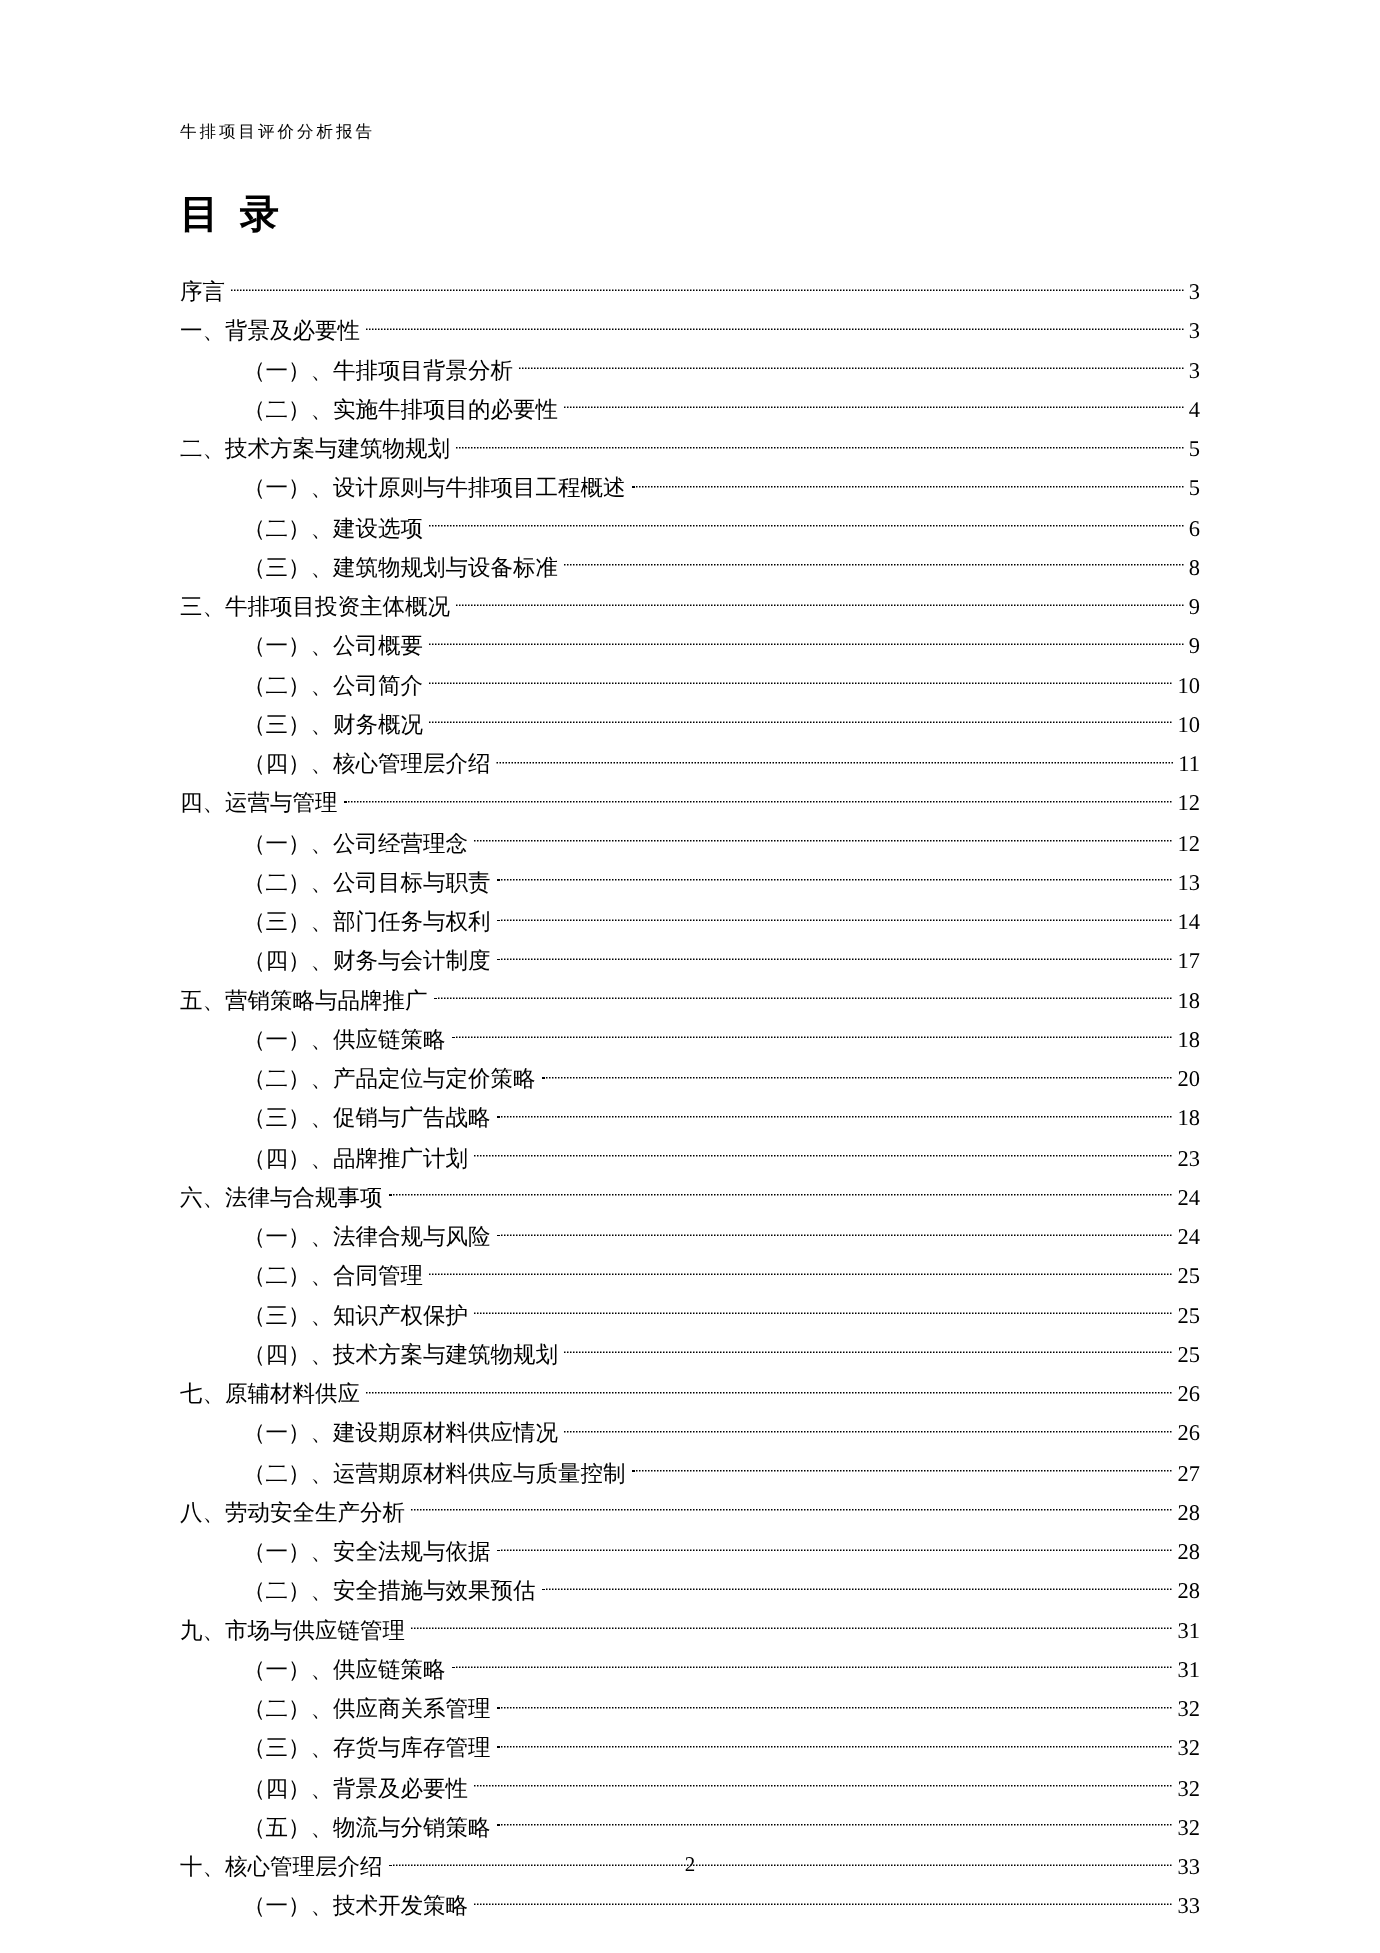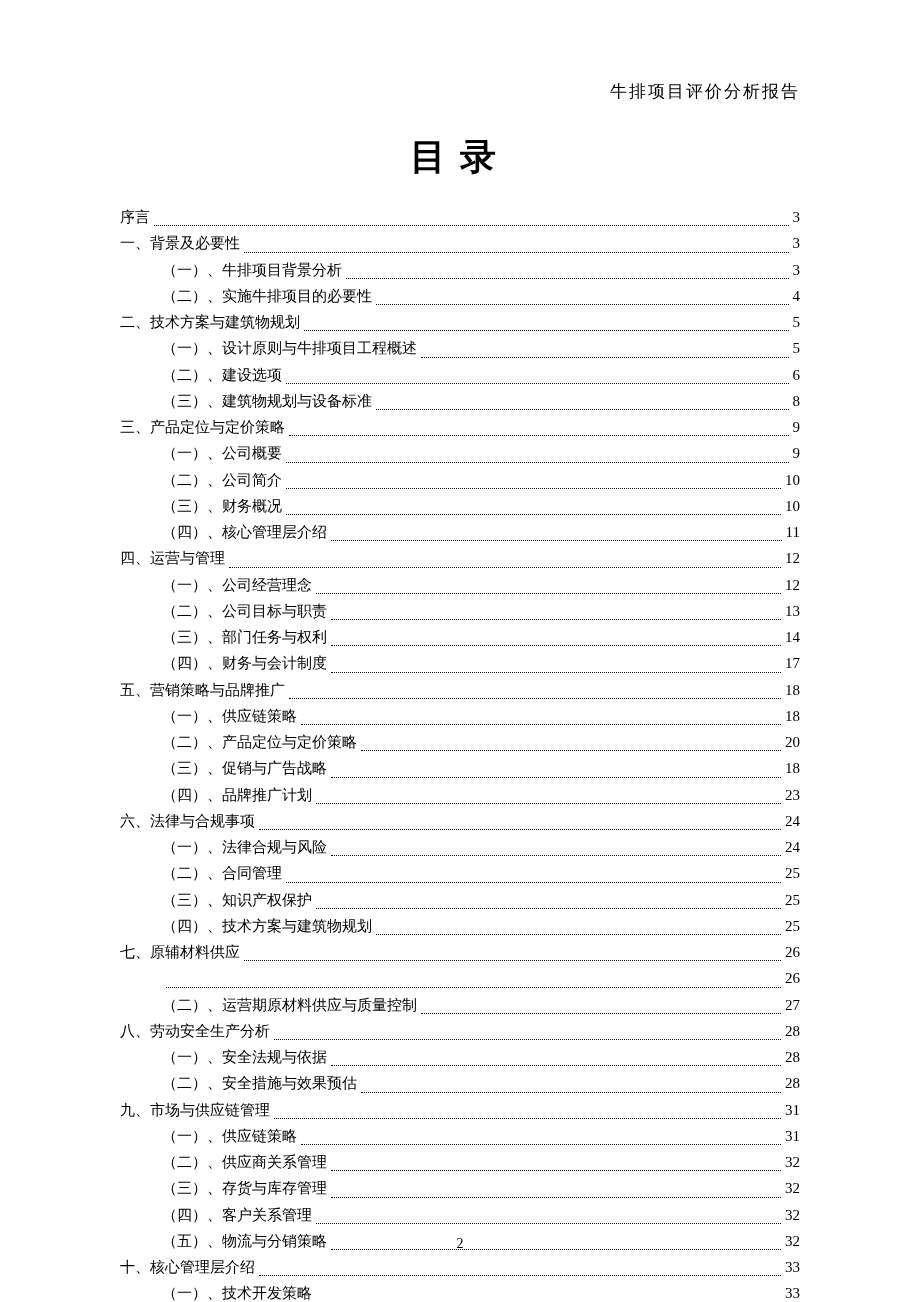--- a/index.html
+++ b/index.html
@@ -6,38 +6,37 @@
     body {
       font-family: "SimSun", "宋体", serif;
       background: #fff;
       width: 920px;
       height: 1302px;
       padding: 80px 120px 60px 120px;
       color: #000;
       font-size: 15px;
     }
     .doc-header {
-      text-align: right;
-      font-size: 17px;
+      text-align: left;
+      font-size: 11px;
       letter-spacing: 2px;
       margin-bottom: 30px;
     }
     .toc-title {
-      text-align: center;
-      font-size: 36px;
+      font-size: 26px;
       letter-spacing: 14px;
       font-weight: bold;
       margin-bottom: 22px;
     }
     .toc {
       line-height: 1.75;
     }
     .toc-row {
       display: flex;
-      align-items: flex-end;
+      align-items: center;
       white-space: nowrap;
     }
     .toc-row.level-1 { padding-left: 0; }
     .toc-row.level-2 { padding-left: 42px; }
     .toc-label { flex: 0 0 auto; }
     .toc-dots {
       flex: 1 1 auto;
       border-bottom: 1.5px dotted #000;
       margin: 0 4px 4px 4px;
       min-width: 10px;
@@ -94,21 +93,21 @@
       <span class="toc-label">（二）、建设选项</span>
       <span class="toc-dots"></span>
       <span class="toc-page">6</span>
     </div>
     <div class="toc-row level-2">
       <span class="toc-label">（三）、建筑物规划与设备标准</span>
       <span class="toc-dots"></span>
       <span class="toc-page">8</span>
     </div>
     <div class="toc-row level-1">
-      <span class="toc-label">三、产品定位与定价策略</span>
+      <span class="toc-label">三、牛排项目投资主体概况</span>
       <span class="toc-dots"></span>
       <span class="toc-page">9</span>
     </div>
     <div class="toc-row level-2">
       <span class="toc-label">（一）、公司概要</span>
       <span class="toc-dots"></span>
       <span class="toc-page">9</span>
     </div>
     <div class="toc-row level-2">
       <span class="toc-label">（二）、公司简介</span>
@@ -199,20 +198,21 @@
       <span class="toc-label">（四）、技术方案与建筑物规划</span>
       <span class="toc-dots"></span>
       <span class="toc-page">25</span>
     </div>
     <div class="toc-row level-1">
       <span class="toc-label">七、原辅材料供应</span>
       <span class="toc-dots"></span>
       <span class="toc-page">26</span>
     </div>
     <div class="toc-row level-2">
+      <span class="toc-label">（一）、建设期原材料供应情况</span>
       <span class="toc-dots"></span>
       <span class="toc-page">26</span>
     </div>
     <div class="toc-row level-2">
       <span class="toc-label">（二）、运营期原材料供应与质量控制</span>
       <span class="toc-dots"></span>
       <span class="toc-page">27</span>
     </div>
     <div class="toc-row level-1">
       <span class="toc-label">八、劳动安全生产分析</span>
@@ -243,21 +243,21 @@
       <span class="toc-label">（二）、供应商关系管理</span>
       <span class="toc-dots"></span>
       <span class="toc-page">32</span>
     </div>
     <div class="toc-row level-2">
       <span class="toc-label">（三）、存货与库存管理</span>
       <span class="toc-dots"></span>
       <span class="toc-page">32</span>
     </div>
     <div class="toc-row level-2">
-      <span class="toc-label">（四）、客户关系管理</span>
+      <span class="toc-label">（四）、背景及必要性</span>
       <span class="toc-dots"></span>
       <span class="toc-page">32</span>
     </div>
     <div class="toc-row level-2">
       <span class="toc-label">（五）、物流与分销策略</span>
       <span class="toc-dots"></span>
       <span class="toc-page">32</span>
     </div>
     <div class="toc-row level-1">
       <span class="toc-label">十、核心管理层介绍</span>

